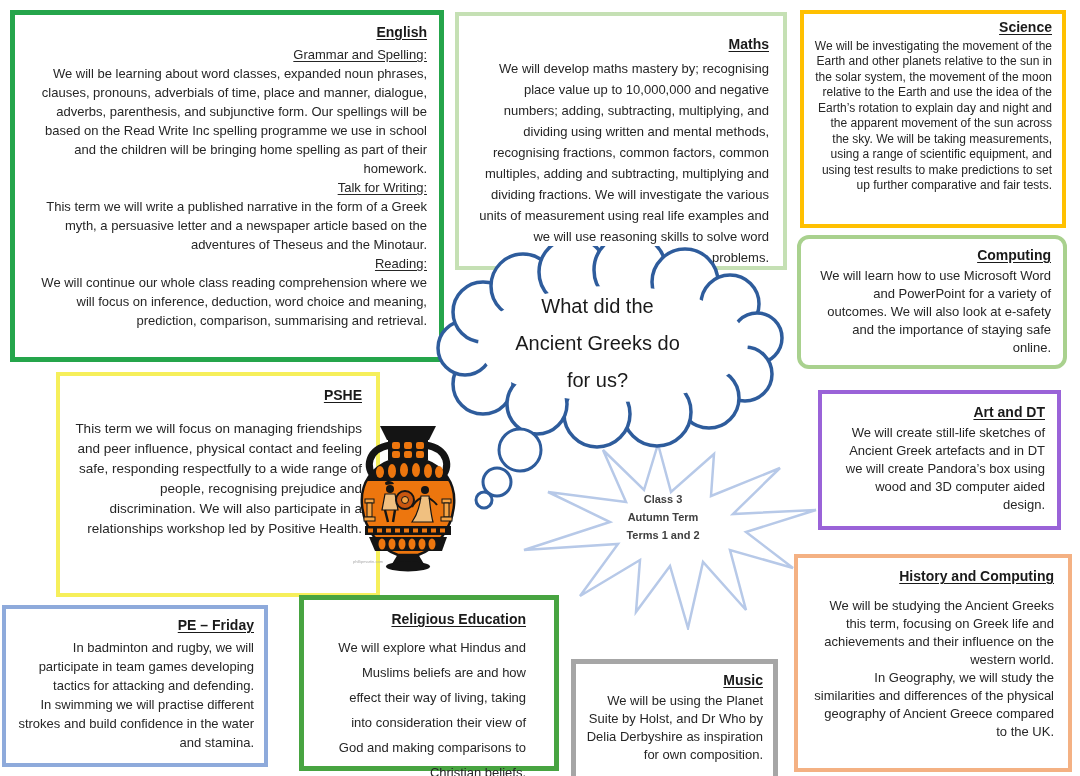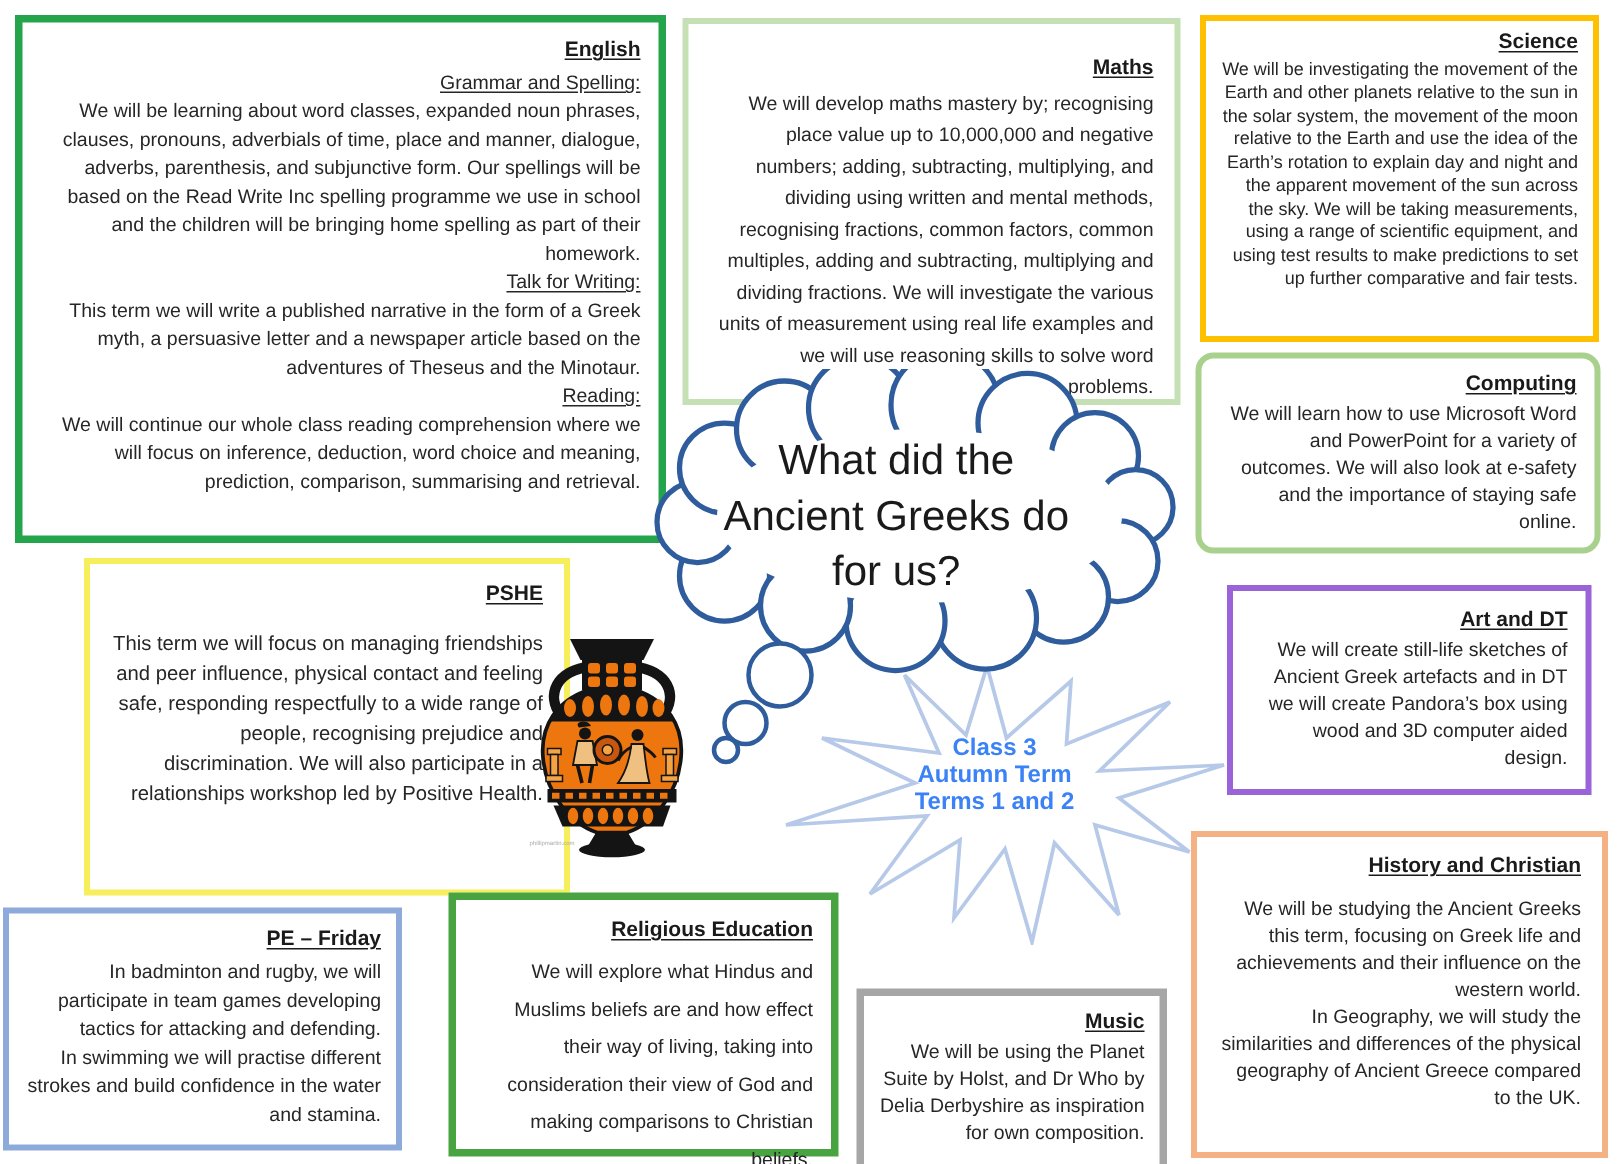--- a/index.html
+++ b/index.html
@@ -24,32 +24,32 @@
   #box-art{left:818px;top:390px;width:243px;height:140px;border-width:4px;padding:9px 12px;
            font-size:13px;line-height:18px;}
   #box-history{left:794px;top:554px;width:278px;height:218px;border-width:4px;padding:9px 14px;
                font-size:13px;line-height:18px;}
   #box-history .title{margin-bottom:12px;}
   #box-pshe{left:12px;top:372px;width:324px;height:225px;border-width:4px;padding:9px 14px;
             font-size:13.5px;line-height:20px;margin-left:44px;}
   #box-pshe .title{margin-bottom:14px;}
   #box-pe{left:2px;top:605px;width:266px;height:162px;border-width:4px;padding:7px 10px;
           font-size:13px;line-height:19px;}
-  #box-re{left:299px;top:595px;width:260px;height:176px;border-width:5px;padding:7px 12px;
+  #box-re{left:299px;top:595px;width:260px;height:176px;border-width:5px;padding:7px 28px;
           font-size:13px;line-height:25px;}
   #box-music{left:571px;top:630px;width:207px;height:138px;border-width:5px;padding:7px 10px;
              font-size:13px;line-height:18px;}
 
   
   #cloud-svg{position:absolute;left:425px;top:246px;width:380px;height:275px;z-index:3;}
   #cloud-text{position:absolute;left:450px;top:288px;width:295px;z-index:4;text-align:center;
-              font-size:28px;line-height:37px;color:#1a1a1a;}
+              font-size:20px;line-height:37px;color:#1a1a1a;}
   #star-svg{position:absolute;left:518px;top:440px;width:300px;height:190px;z-index:2;}
   #star-text{position:absolute;left:563px;top:490px;width:200px;z-index:4;text-align:center;
-             font-weight:bold;font-size:16px;line-height:18px;color:#3b82f6;}
+             font-weight:bold;font-size:11px;line-height:18px;color:#404040;}
   #vase-svg{position:absolute;left:352px;top:423px;width:112px;height:150px;z-index:2;}
 </style>
 </head>
 <body>
 
 <div id="poster">
 
   <div class="box" id="box-english" style="border-color: rgb(37, 165, 75);">
     <p class="title">English</p>
     <p class="subhead">Grammar and Spelling:</p>
@@ -74,21 +74,21 @@
     <p class="title">Computing</p>
     <p class="just">We will learn how to use Microsoft Word and PowerPoint for a variety of outcomes. We will also look at e-safety and the importance of staying safe online.</p>
   </div>
 
   <div class="box" id="box-art" style="border-color: rgb(154, 99, 216);">
     <p class="title">Art and DT</p>
     <p class="just">We will create still-life sketches of Ancient Greek artefacts and in DT we will create Pandora’s box using wood and 3D computer aided design.</p>
   </div>
 
   <div class="box" id="box-history" style="border-color: rgb(244, 177, 131);">
-    <p class="title">History and Christian</p>
+    <p class="title">History and Computing</p>
     <p class="just">We will be studying the Ancient Greeks this term, focusing on Greek life and achievements and their influence on the western world.</p>
     <p class="just">In Geography, we will study the similarities and differences of the physical geography of Ancient Greece compared to the UK.</p>
   </div>
 
   <div class="box" id="box-pshe" style="border-color: rgb(246, 239, 91);">
     <p class="title">PSHE</p>
     <p>This term we will focus on managing friendships and peer influence, physical contact and feeling safe, responding respectfully to a wide range of people, recognising prejudice and discrimination. We will also participate in a relationships workshop led by Positive Health.</p>
   </div>
 
   <div class="box" id="box-pe" style="border-color: rgb(142, 170, 219);">

